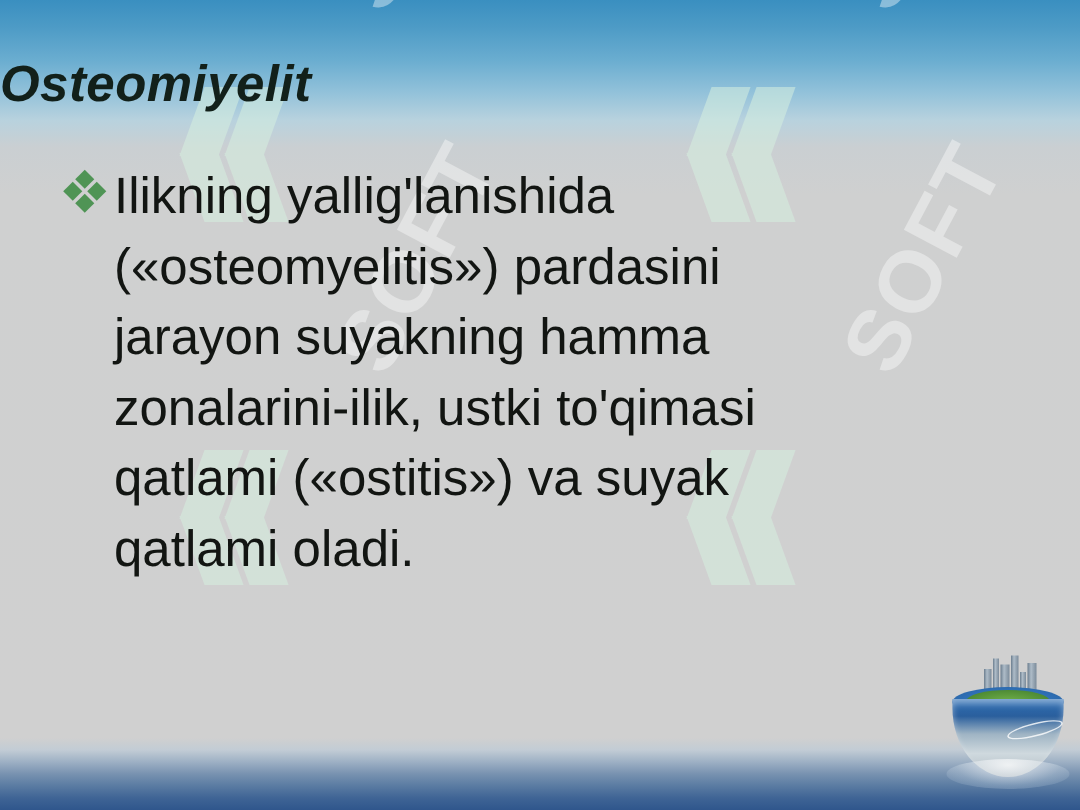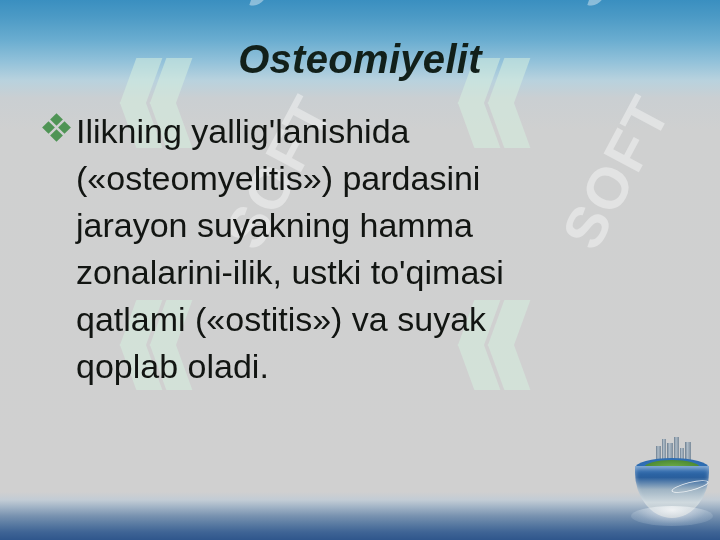--- a/index.html
+++ b/index.html
@@ -74,22 +74,21 @@
     transform:rotate(-62deg);
     transform-origin:left top;
     white-space:nowrap;
   }
 
   
   #title {
     position:absolute;
     left:0; right:0;
     top:37px;
-    text-align:center;
-    font-size:40px;
+    font-size:34px;
     font-weight:bold;
     font-style:italic;
     color:#12201a;
     letter-spacing:.3px;
   }
 
   
   #body-block {
     position:absolute;
     left:44px;
@@ -235,21 +234,21 @@
           <i class="d-left"></i>
           <i class="d-right"></i>
           <i class="d-bot"></i>
       </span>
       <div class="body-text">
         <span class="ln">Ilikning yallig'lanishida</span>
         <span class="ln">(«osteomyelitis») pardasini</span>
         <span class="ln">jarayon suyakning hamma</span>
         <span class="ln">zonalarini-ilik, ustki to'qimasi</span>
         <span class="ln">qatlami («ostitis») va suyak</span>
-        <span class="ln">qoplab oladi.</span>
+        <span class="ln">qatlami oladi.</span>
       </div>
     </div>
   </div>
 
   <div id="globe">
     <div class="g-city">
       <b></b>
         <b></b>
         <b></b>
         <b></b>

